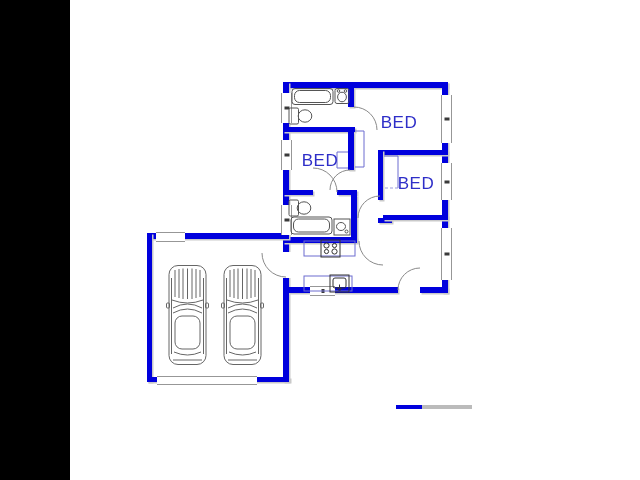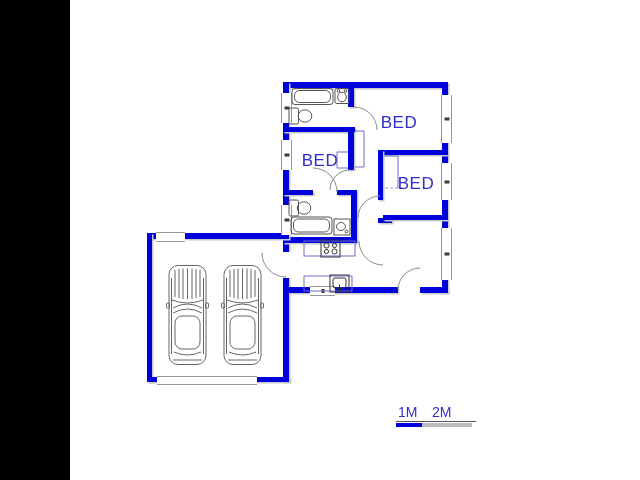--- a/index.html
+++ b/index.html
@@ -153,23 +153,19 @@
 
     <use href="#car" x="168" y="264"></use>
     <use href="#car" x="223" y="264"></use>
   </svg>
 
   <div class="room-label" style="left:399px;top:123px">BED</div>
   <div class="room-label" style="left:320px;top:161px">BED</div>
   <div class="room-label" style="left:416px;top:184px">BED</div>
 
   <div id="scale">
-    <div id="scale-labels">
-      <span id="scale-label-1m">1M</span>
-      <span id="scale-label-2m">2M</span>
-    </div>
     <div id="scale-bar">
       <div id="scale-seg-blue"></div>
       <div id="scale-seg-gray"></div>
     </div>
   </div>
 
 </div>
 
 </body></html>

